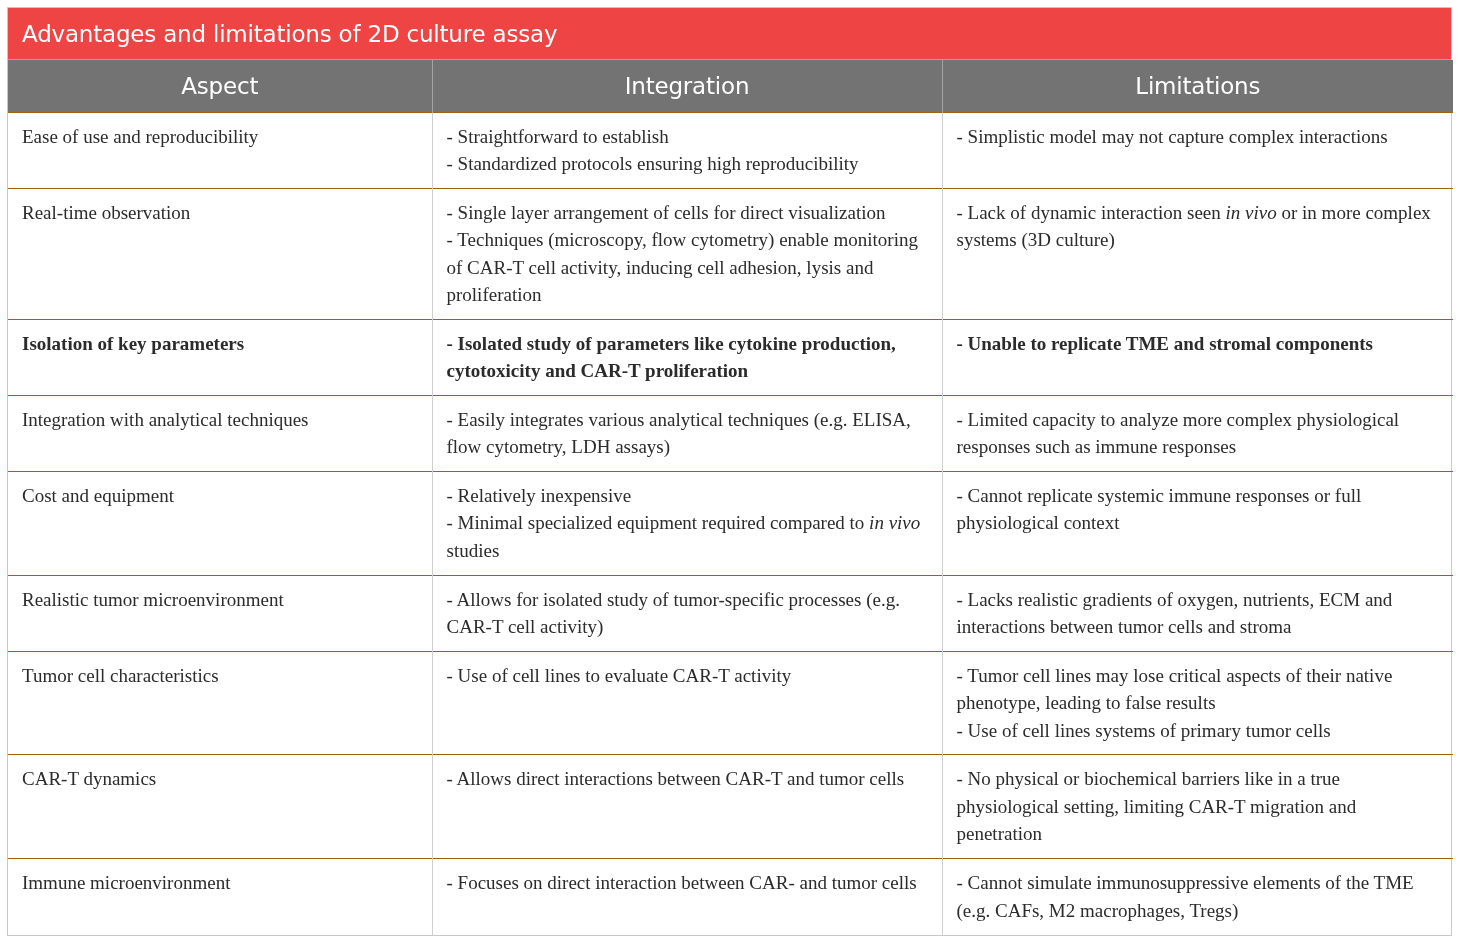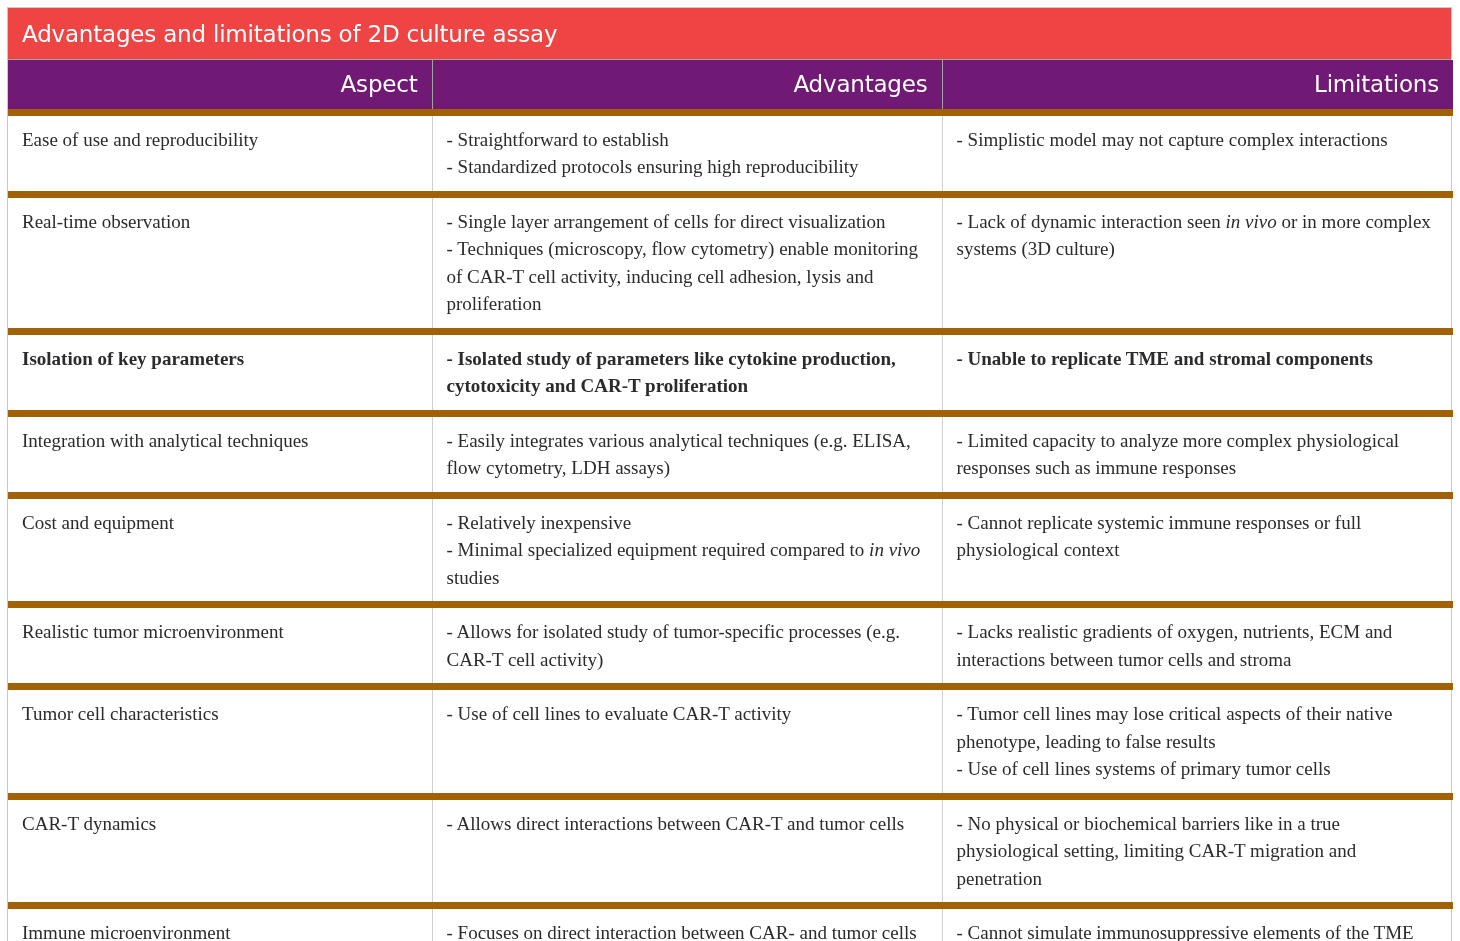--- a/index.html
+++ b/index.html
@@ -12,30 +12,30 @@
       height: 52px; background: #ef4444; color: #ffffff;
       font-family: "DejaVu Sans", sans-serif; font-size: 23px;
       line-height: 52px; padding-left: 14px; box-sizing: border-box;
       border-bottom: 1px solid #a3a4a2; letter-spacing: -0.2px;
     }
     table { border-collapse: collapse; width: 100%; table-layout: fixed; }
     col.c1 { width: 424px; }
     col.c2 { width: 510px; }
     col.c3 { width: 511px; }
     thead th {
-      background: #701a75; color: #ffffff; text-align: right; font-weight: normal;
+      background: #737373; color: #ffffff; text-align: center; font-weight: normal;
       font-family: "DejaVu Sans", sans-serif; font-size: 23px;
       height: 52px; padding: 0 14px; box-sizing: border-box;
       border-left: 1px solid #a3a4a2; letter-spacing: -0.2px;
     }
     thead th:first-child { border-left: none; }
     tbody td {
       font-family: "Liberation Serif", serif; font-size: 19px; color: #2b2b2b;
       line-height: 27.5px; vertical-align: top; padding: 10px 14px 10px 14px;
-      border-top: 7px solid #a16207; border-left: 1px solid #cfcfcf;
+      border-top: 1px solid #a16207; border-left: 1px solid #cfcfcf;
       box-sizing: border-box;
     }
     tbody td:first-child { border-left: none; }
     tbody td.col-aspect { padding-left: 14px; }
     .line { display: block; }
     em { font-style: italic; }
   </style>
 </head>
 <body>
 
@@ -43,21 +43,21 @@
   <div class="caption">Advantages and limitations of 2D culture assay</div>
   <table>
     <colgroup>
         <col class="c1">
         <col class="c2">
         <col class="c3">
       </colgroup>
     <thead>
       <tr>
         <th>Aspect</th>
-        <th>Advantages</th>
+        <th>Integration</th>
         <th>Limitations</th>
       </tr>
     </thead>
     <tbody id="tbody">
         <tr style="height: 76px;">
           <td class="col-aspect">Ease of use and reproducibility</td>
           <td>
             <span class="line">- Straightforward to establish</span>
             <span class="line">- Standardized protocols ensuring high reproducibility</span>
           </td>

